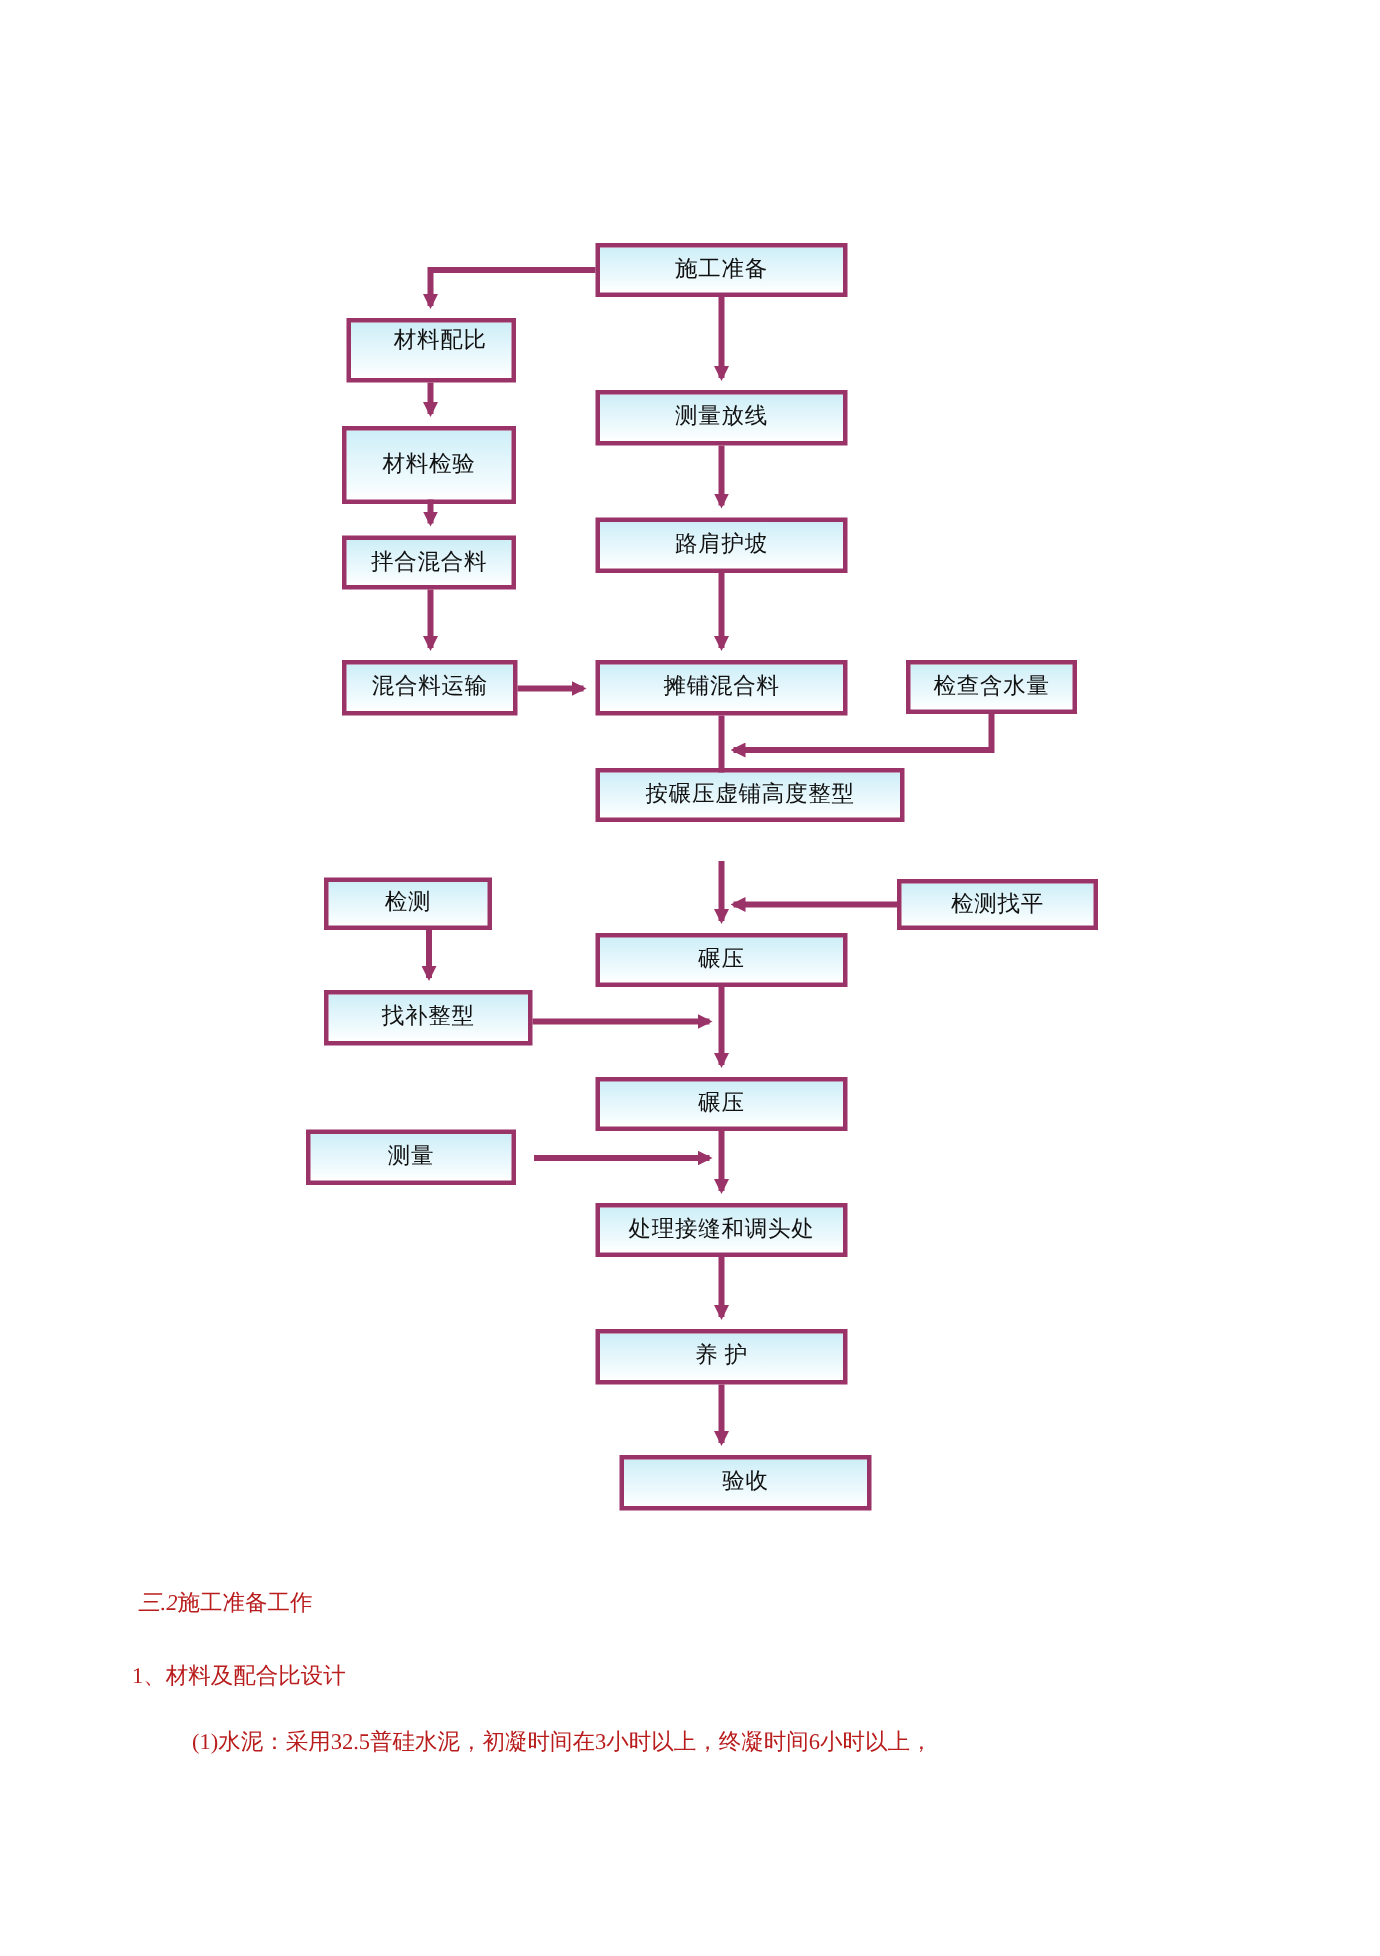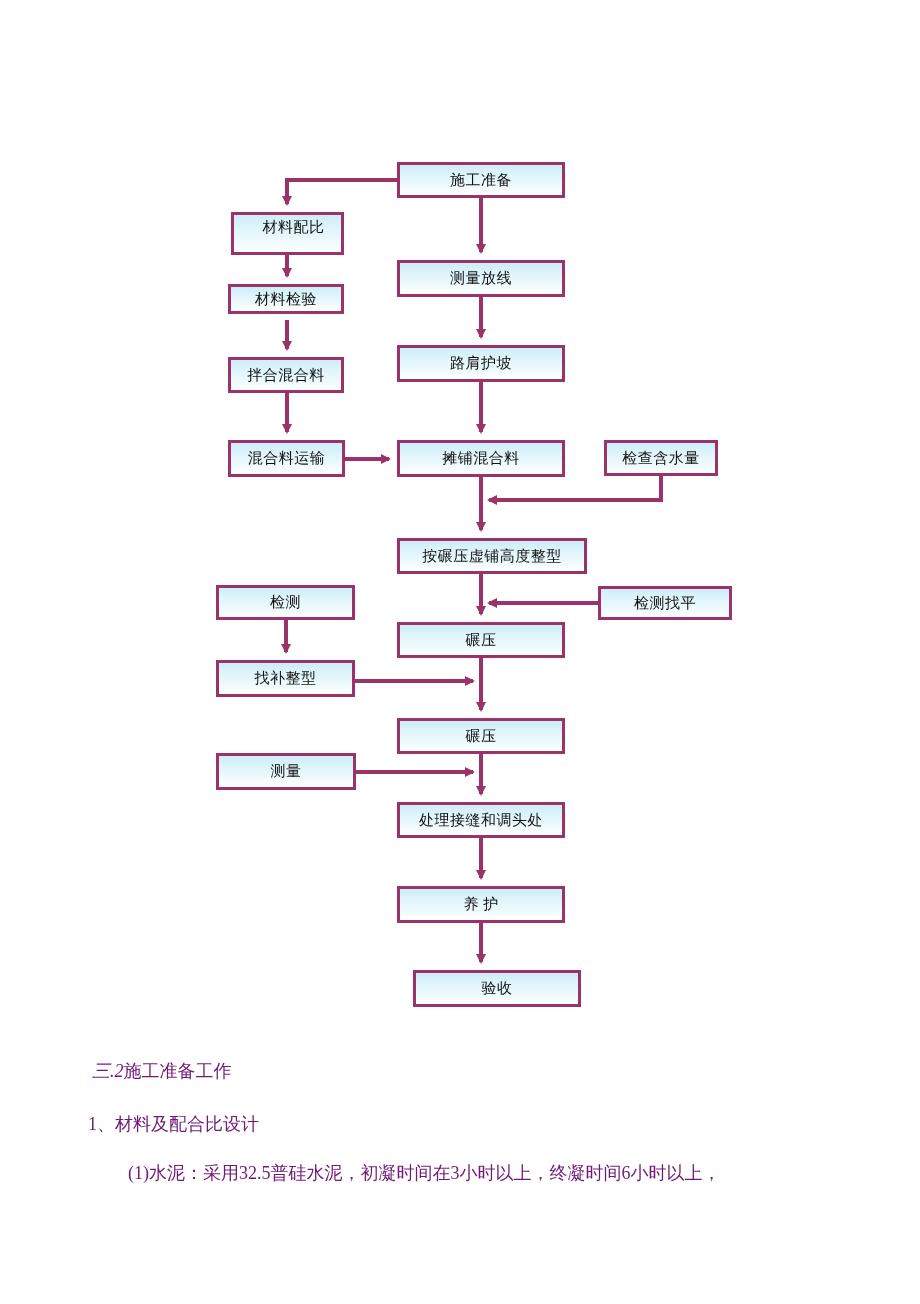--- a/index.html
+++ b/index.html
@@ -60,22 +60,22 @@
   }
   
   #text-block {
     position: absolute;
     left: 0;
     top: 1058px;
     width: 920px;
   }
   .para {
     font-family: "Liberation Serif", "DejaVu Serif", serif;
-    color: #701a75;
-    font-size: 18px;
+    color: #b91c1c;
+    font-size: 15px;
     line-height: 1.5;
     white-space: pre;
   }
   .para.heading {
     margin-left: 92px;
     margin-bottom: 26px;
   }
   .para.heading .num {
     font-style: italic;
     font-family: "Liberation Serif", "DejaVu Serif", serif;
@@ -155,21 +155,21 @@
     </div>
 
     <div class="node" style="left:231px; top:212px; width:113px; height:43px; align-items:flex-start; padding-top:5px;padding-left:12px;">
       <span class="lbl">材料配比</span>
     </div>
 
     <div class="node" style="left:397px; top:260px; width:168px; height:37px;">
       <span class="lbl">测量放线</span>
     </div>
 
-    <div class="node" style="left:228px; top:284px; width:116px; height:30px;">
+    <div class="node" style="left:228px; top:284px; width:116px; height:52px;">
       <span class="lbl">材料检验</span>
     </div>
 
     <div class="node" style="left:397px; top:345px; width:168px; height:37px;">
       <span class="lbl">路肩护坡</span>
     </div>
 
     <div class="node" style="left:228px; top:357px; width:116px; height:36px;">
       <span class="lbl">拌合混合料</span>
     </div>
@@ -179,45 +179,45 @@
     </div>
 
     <div class="node" style="left:397px; top:440px; width:168px; height:37px;">
       <span class="lbl">摊铺混合料</span>
     </div>
 
     <div class="node" style="left:604px; top:440px; width:114px; height:36px;">
       <span class="lbl">检查含水量</span>
     </div>
 
-    <div class="node" style="left:397px; top:538px; width:190px; height:36px;">
+    <div class="node" style="left:397px; top:512px; width:206px; height:36px;">
       <span class="lbl">按碾压虚铺高度整型</span>
     </div>
 
-    <div class="node" style="left:216px; top:585px; width:139px; height:35px;">
+    <div class="node" style="left:216px; top:585px; width:112px; height:35px;">
       <span class="lbl">检测</span>
     </div>
 
     <div class="node" style="left:598px; top:586px; width:134px; height:34px;">
       <span class="lbl">检测找平</span>
     </div>
 
     <div class="node" style="left:397px; top:622px; width:168px; height:36px;">
       <span class="lbl">碾压</span>
     </div>
 
     <div class="node" style="left:216px; top:660px; width:139px; height:37px;">
       <span class="lbl">找补整型</span>
     </div>
 
     <div class="node" style="left:397px; top:718px; width:168px; height:36px;">
       <span class="lbl">碾压</span>
     </div>
 
-    <div class="node" style="left:216px; top:753px; width:140px; height:37px;align-items:center;">
+    <div class="node" style="left:204px; top:753px; width:140px; height:37px;align-items:center;">
       <span class="lbl">测量</span>
     </div>
 
     <div class="node" style="left:397px; top:802px; width:168px; height:36px;">
       <span class="lbl">处理接缝和调头处</span>
     </div>
 
     <div class="node wide-gap" style="left:397px; top:886px; width:168px; height:37px;">
       <span class="lbl">养        护</span>
     </div>

